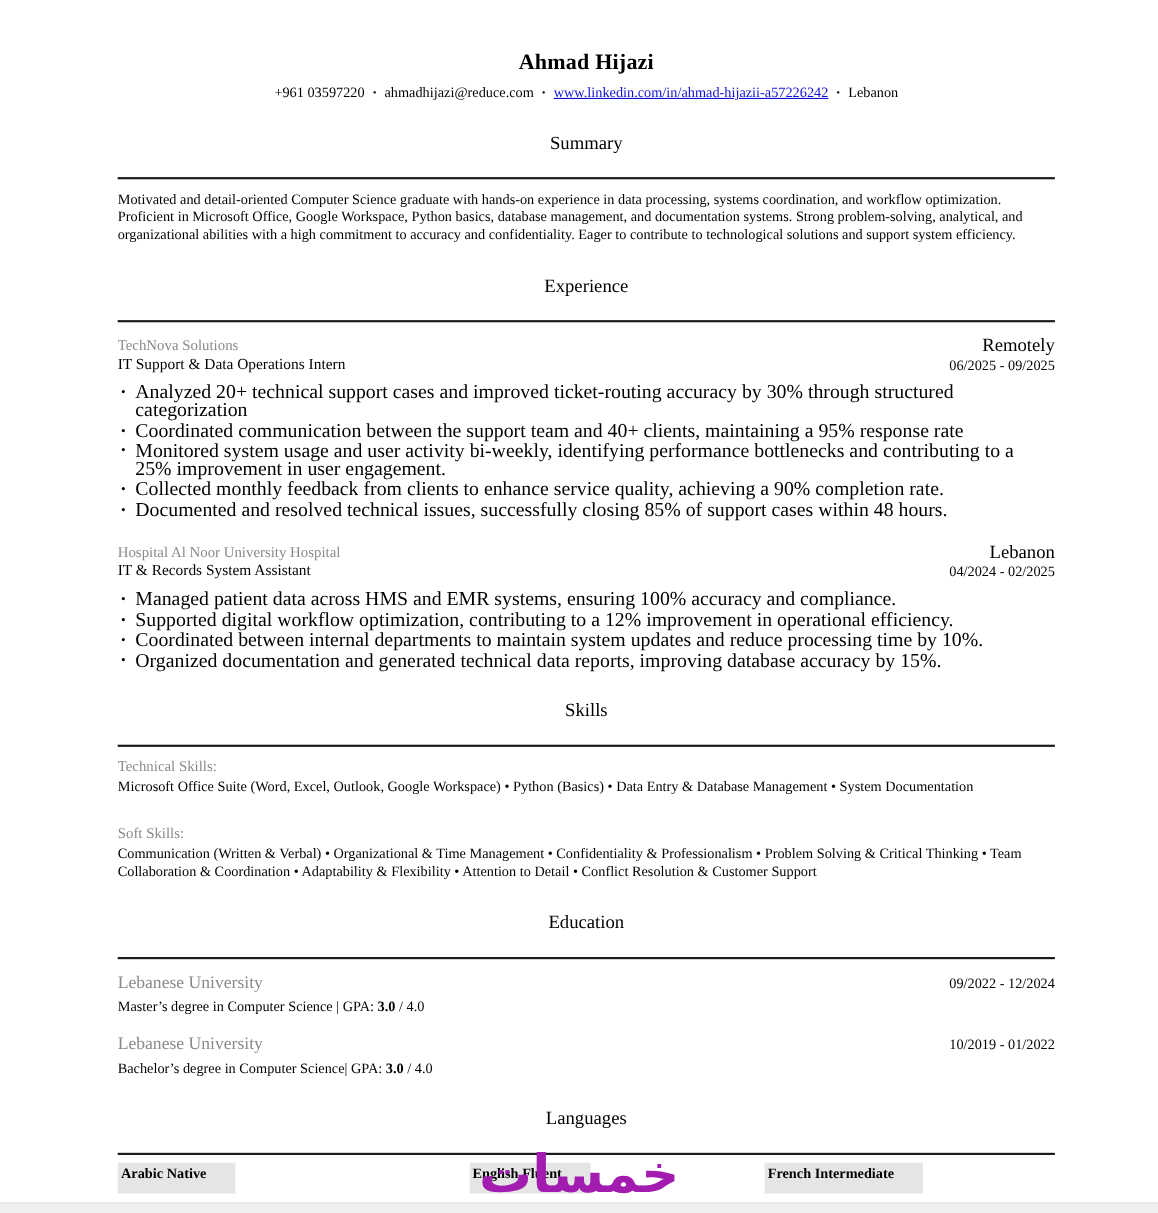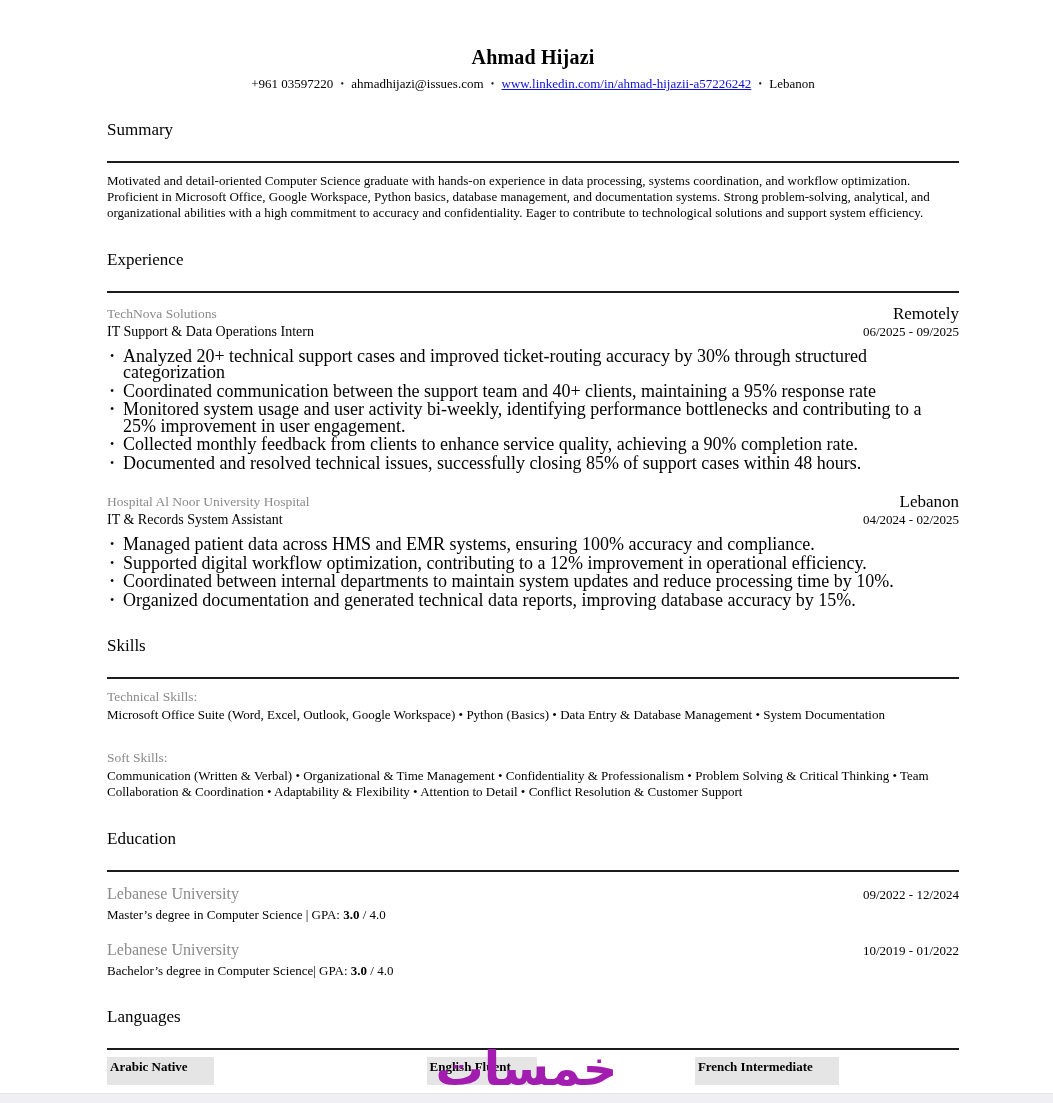--- a/index.html
+++ b/index.html
@@ -35,20 +35,21 @@
     color: #1a1a1a;
   }
   .contact-line a {
     color: #0f0fd9;
     text-decoration: underline;
   }
 
   
   .section-title {
     margin-top: 27px;
+    text-align: center;
     font-size: 17px;
     line-height: 22px;
   }
   .rule {
     border: none;
     border-top: 2px solid #1c1c1c;
     margin-top: 20px;
   }
 
   
@@ -144,21 +145,21 @@
 </head>
 <body>
 
 <div class="page">
   <div class="content">
 
     <div class="name">Ahmad Hijazi</div>
     <div class="contact-line">
       <span>+961 03597220</span>
       <span class="sep">•</span>
-      <span>ahmadhijazi@issues.com</span>
+      <span>ahmadhijazi@reduce.com</span>
       <span class="sep">•</span>
       <a href="#"><span>www.linkedin.com/in/ahmad-hijazii-a57226242</span></a>
       <span class="sep">•</span>
       <span>Lebanon</span>
     </div>
 
     <div class="section-title">Summary</div>
     <hr class="rule">
     <p class="summary-text">Motivated and detail-oriented Computer Science graduate with hands-on experience in data processing, systems coordination, and workflow optimization. Proficient in Microsoft Office, Google Workspace, Python basics, database management, and documentation systems. Strong problem-solving, analytical, and organizational abilities with a high commitment to accuracy and confidentiality. Eager to contribute to technological solutions and support system efficiency.</p>
 

